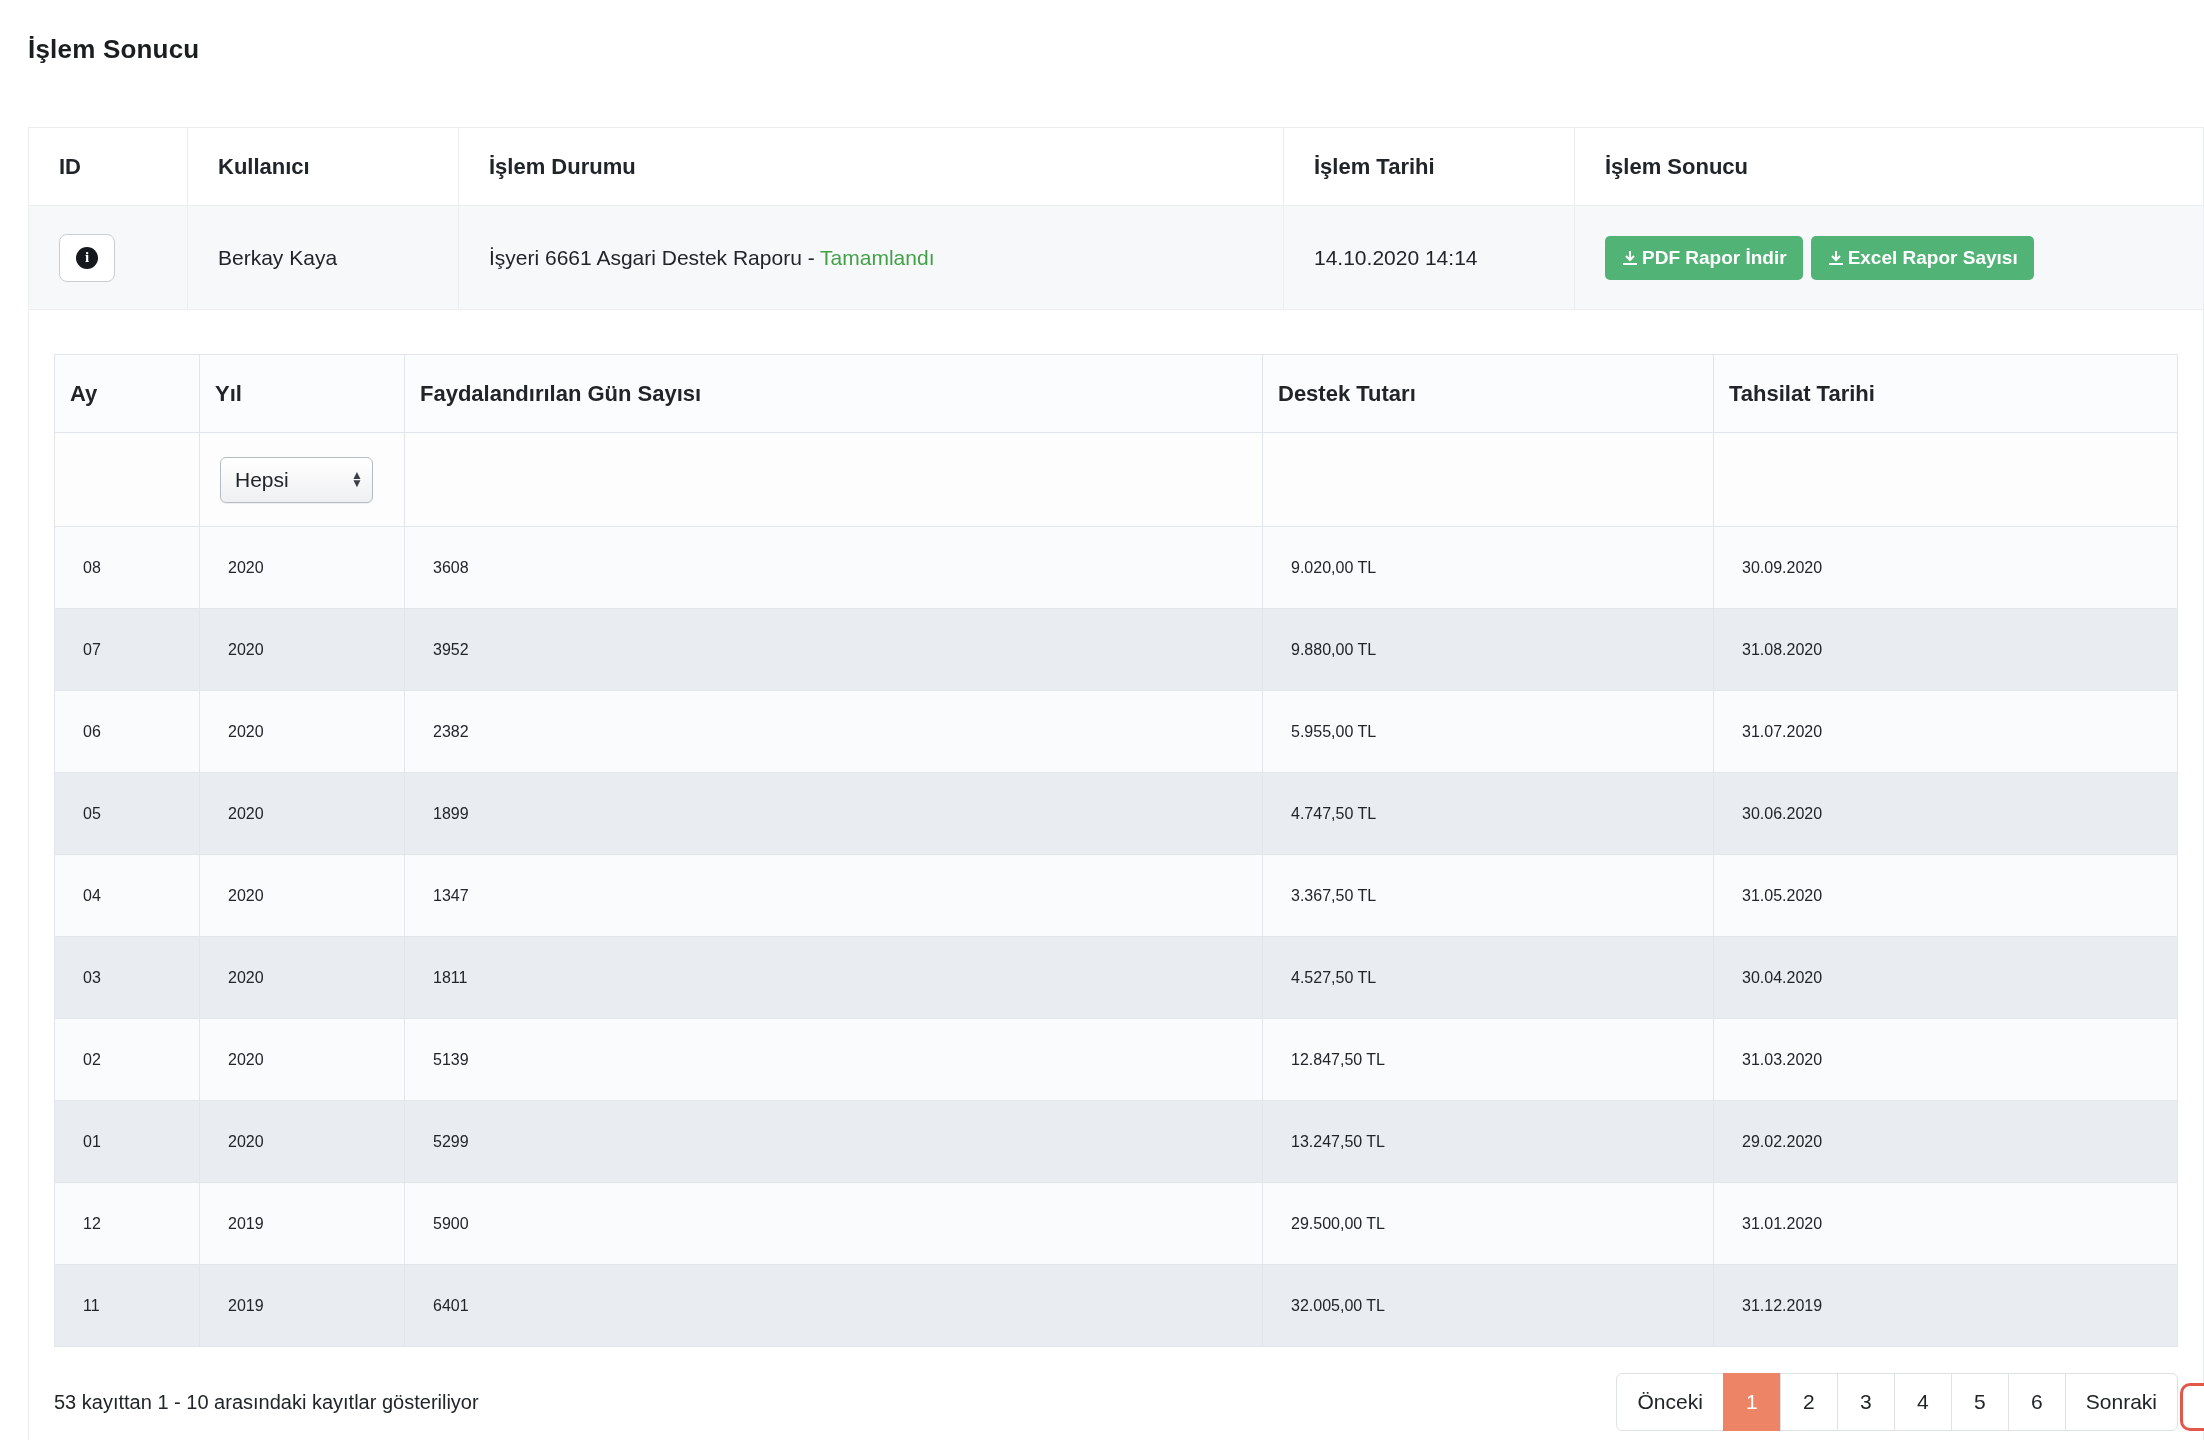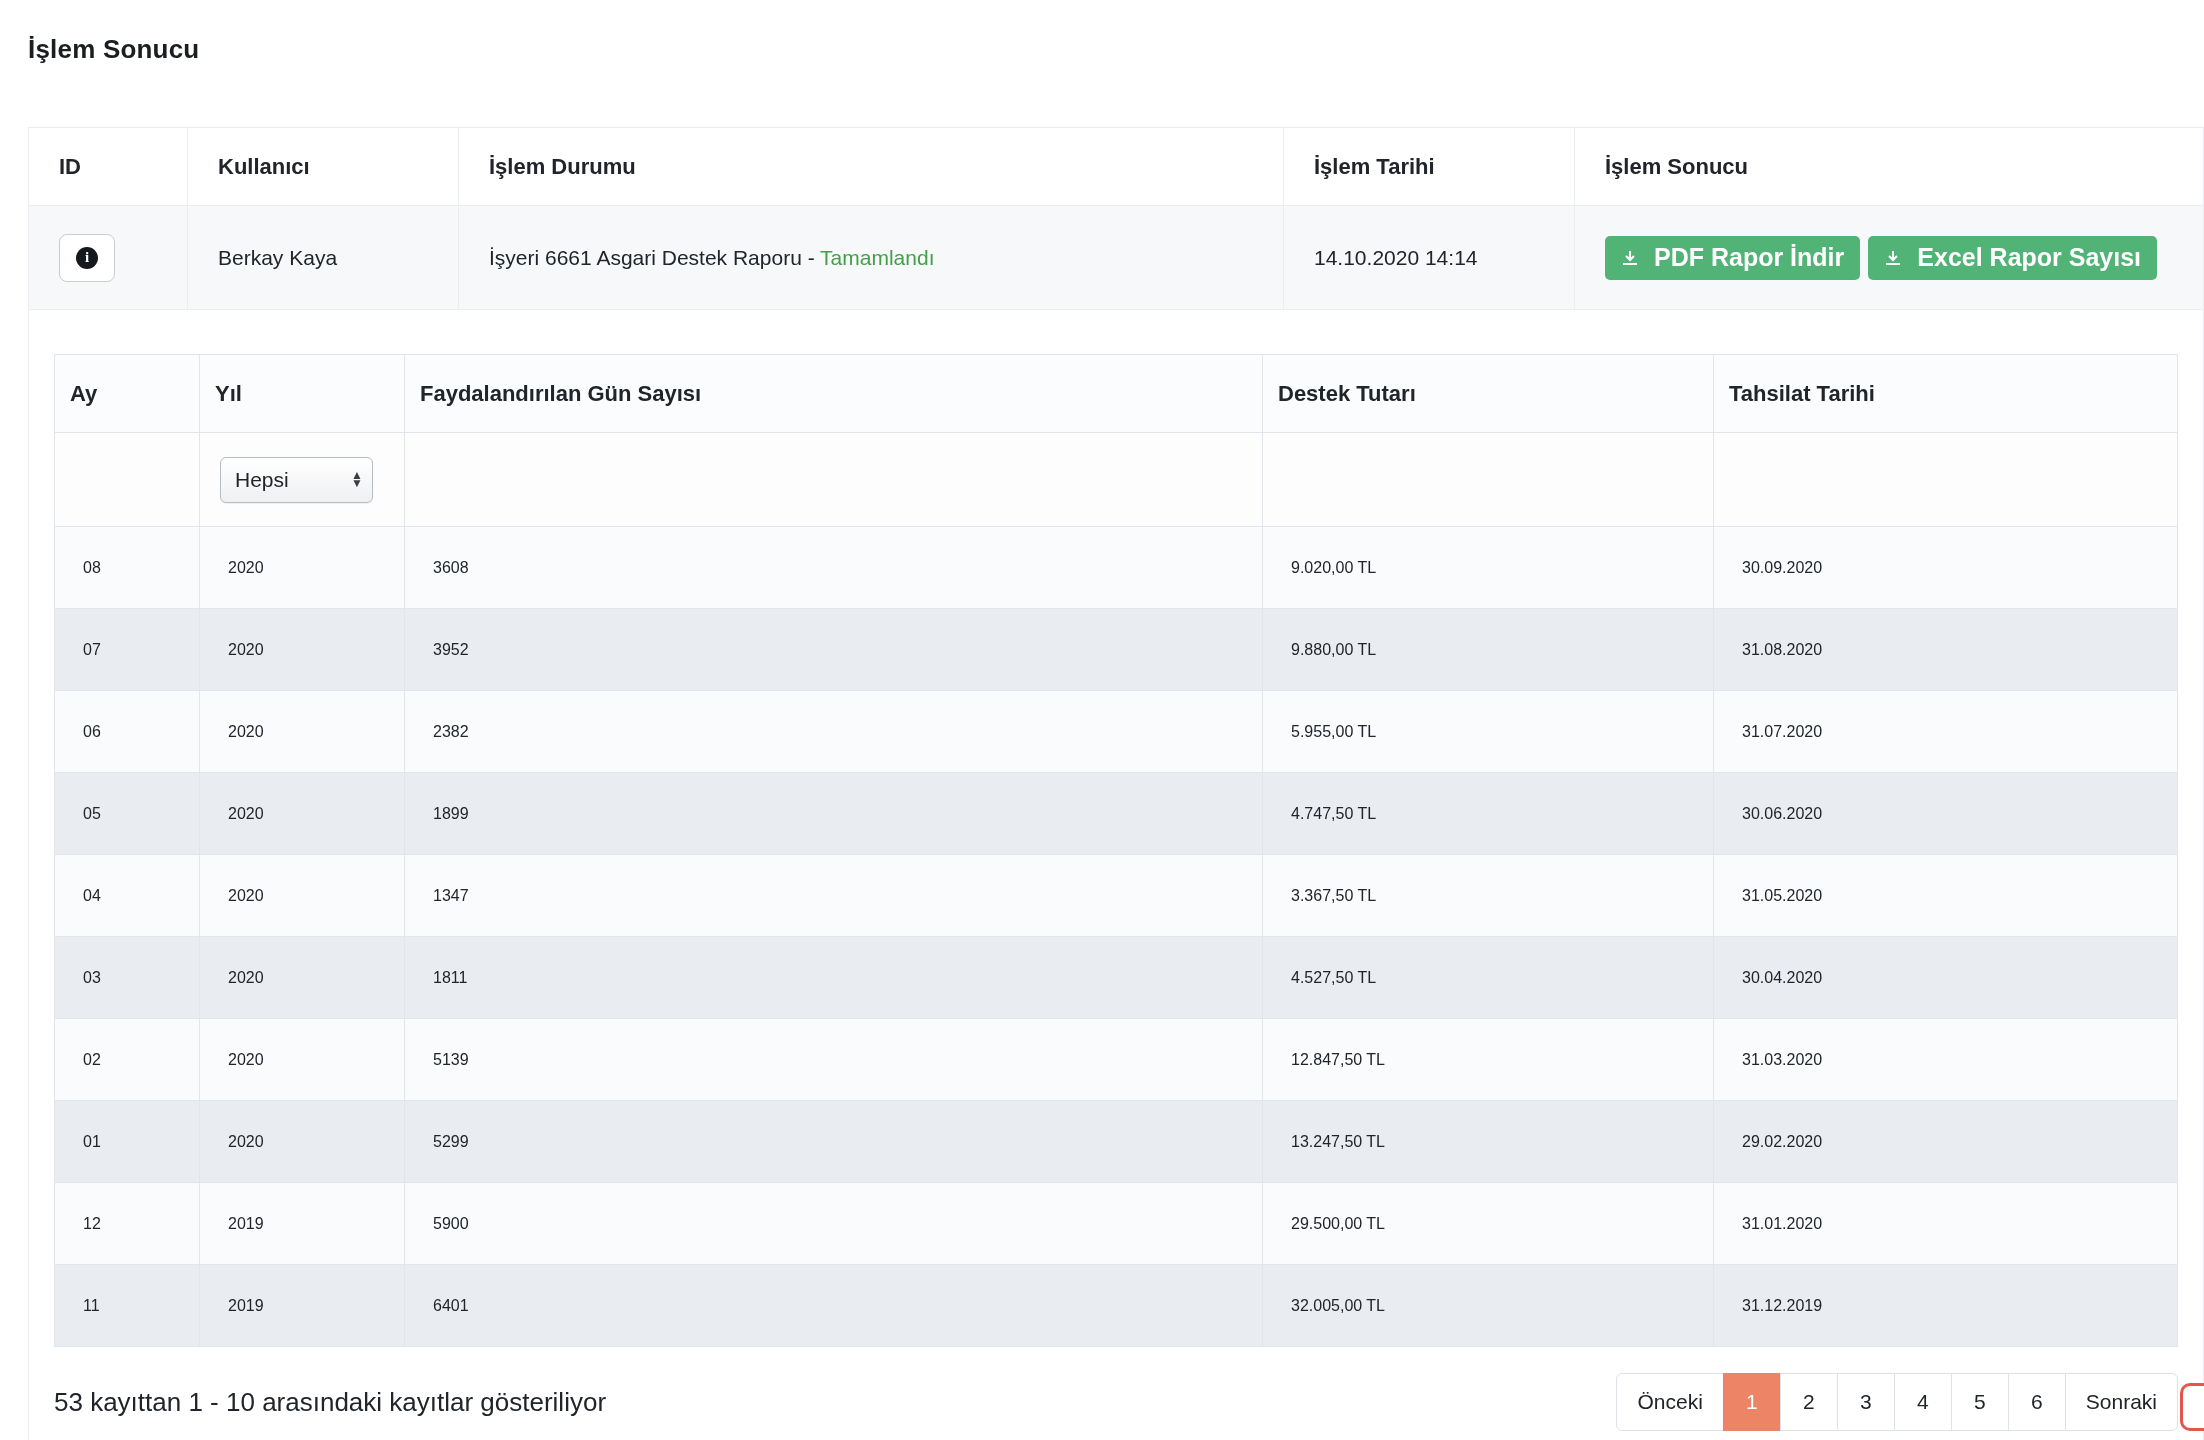--- a/index.html
+++ b/index.html
@@ -34,25 +34,25 @@
     display: flex; align-items: center; justify-content: center; cursor: pointer;
   }
   .info-glyph {
     width: 22px; height: 22px; border-radius: 50%;
     background: #15181c; color: #ffffff;
     font-size: 15px; font-weight: 700; font-family: "Liberation Serif", serif;
     display: flex; align-items: center; justify-content: center;
   }
 
   .btn-green {
-    display: inline-flex; align-items: center; gap: 15px;
+    display: inline-flex; align-items: center; gap: 3px;
     height: 44px; padding: 0 16px; margin-right: 8px;
     border: none; border-radius: 5px;
     background: var(--green, #52b377); color: #ffffff;
-    font-size: 25px; font-weight: 600; font-family: inherit; cursor: pointer;
+    font-size: 19px; font-weight: 600; font-family: inherit; cursor: pointer;
     white-space: nowrap;
   }
 
   
   td.detail-cell { background: #ffffff; border: 1px solid #ebedf0; padding: 44px 25px 12px 25px; }
 
   table.inner { width: 100%; border: 1px solid #dfe3e8; table-layout: fixed; }
   table.inner thead th {
     height: 78px; padding: 0 15px; text-align: left;
     font-size: 22px; font-weight: 600; background: #fbfcfd;
@@ -72,21 +72,21 @@
     background: linear-gradient(#ffffff, #eff0f2);
     display: flex; align-items: center; justify-content: space-between;
     padding: 0 9px 0 14px; font-size: 21px; cursor: pointer;
     box-shadow: 0 1px 1px rgba(0,0,0,0.06);
   }
   .stepper { display: flex; flex-direction: column; align-items: center; line-height: 0.62; color: #3b3f45; }
   .stepper span { font-size: 12px; }
 
   
   .table-footer { display: flex; justify-content: space-between; align-items: center; margin-top: 26px; }
-  .records-info { font-size: 26px; }
+  .records-info { font-size: 20px; }
   .pagination { display: flex; }
   #page-buttons { display: contents; }
   .pg-btn {
     min-width: 58px; height: 58px; padding: 0 20px; margin-left: -1px;
     background: #ffffff; border: 1px solid #dee2e6;
     font-size: 21px; color: #212529; font-family: inherit; cursor: pointer;
     display: flex; align-items: center; justify-content: center;
   }
   .pg-prev { border-radius: 6px 0 0 6px; margin-left: 0; }
   .pg-next { border-radius: 0 6px 6px 0; }

